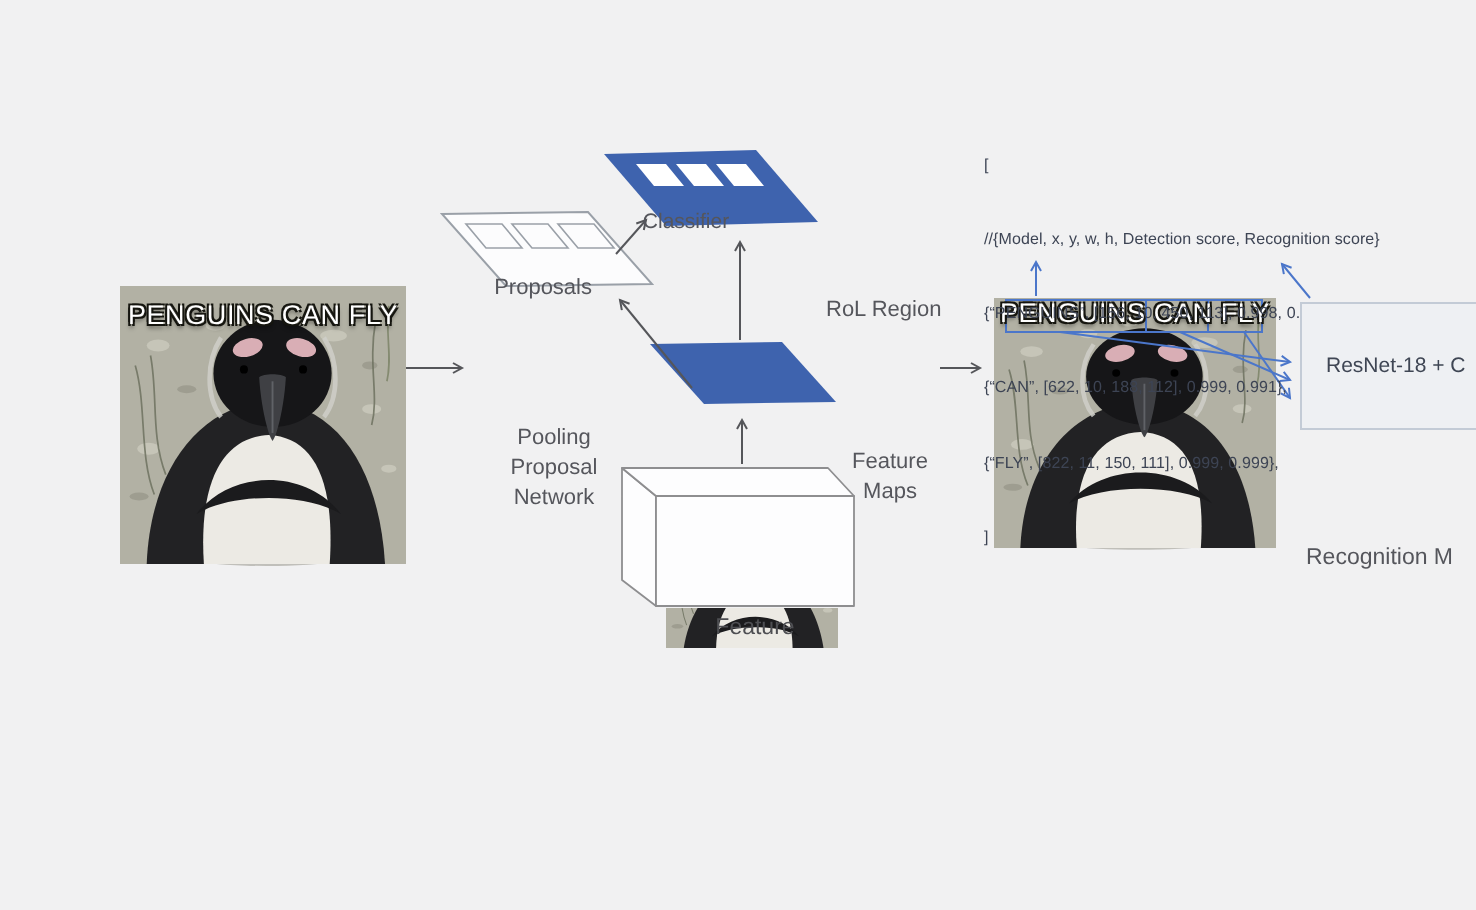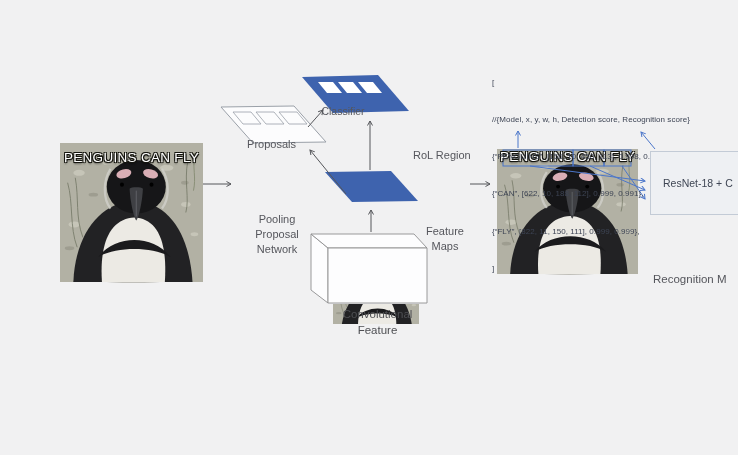--- a/index.html
+++ b/index.html
@@ -151,21 +151,20 @@
   <div>Proposal</div>
   <div>Network</div>
 </div>
 
 <div class="lbl" style="left:405px;top:176px;width:80px;">
   <div>Feature</div>
   <div>Maps</div>
 </div>
 
 <div class="lbl l-conv" style="left:330px;top:258px;width:95px;">
-  <div>Convolutional</div>
   <div>Feature</div>
 </div>
 
 
 <div id="code-block">
   <div>[</div>
   <div>//{Model, x, y, w, h, Detection score, Recognition score}</div>
   <div>{“PENGUINS”, [156, 10, 450, 113], 0.998, 0.999},</div>
   <div>{“CAN”, [622, 10, 188, 112], 0.999, 0.991},</div>
   <div>{“FLY”, [822, 11, 150, 111], 0.999, 0.999},</div>

